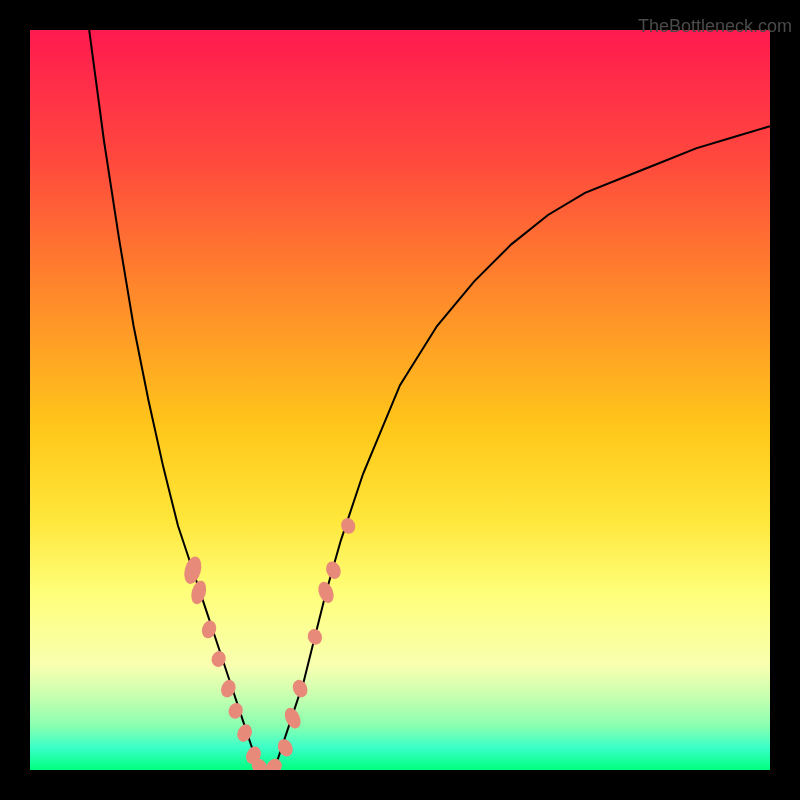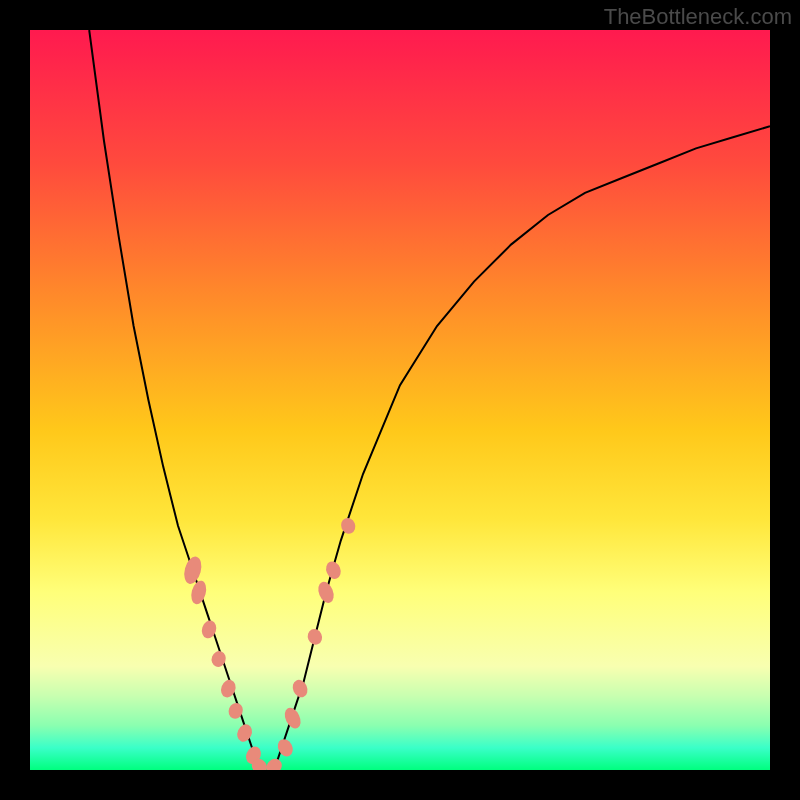--- a/index.html
+++ b/index.html
@@ -34,24 +34,24 @@
       #ffff7a 76%,
       #f8ffb0 86%,
       #c8ffb0 90%,
       #8affb0 94%,
       #3affc8 97%,
       #00ff7f 100%
     );
   }
   .watermark {
     position: absolute;
-    top: 4px;
+    top: 16px;
     right: 8px;
     color: #4a4a4a;
-    font-size: 22px;
+    font-size: 18px;
     font-weight: 500;
     user-select: none;
   }
   svg.curves {
     position: absolute;
     top: 0;
     left: 0;
     width: 740px;
     height: 740px;
   }

